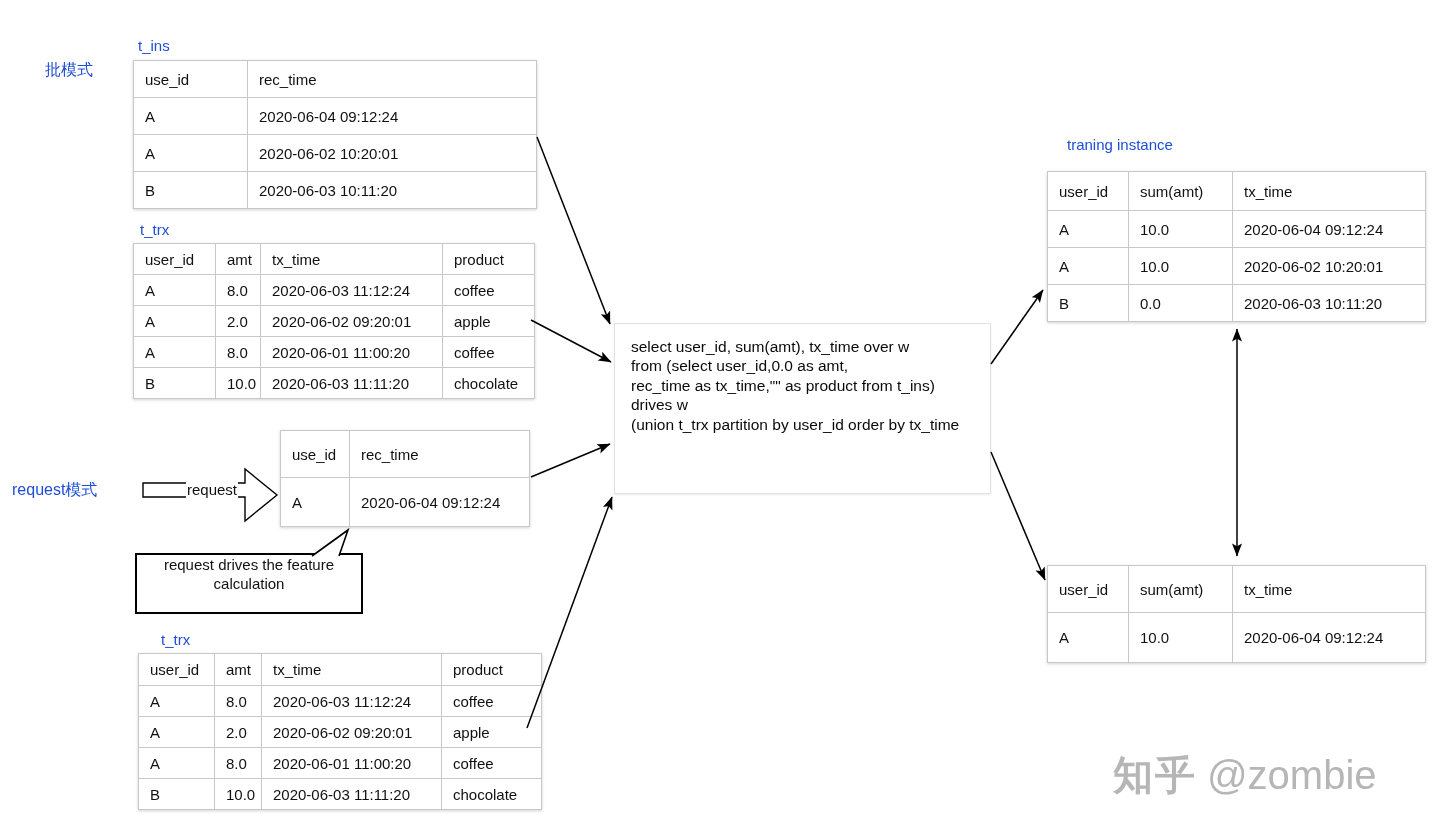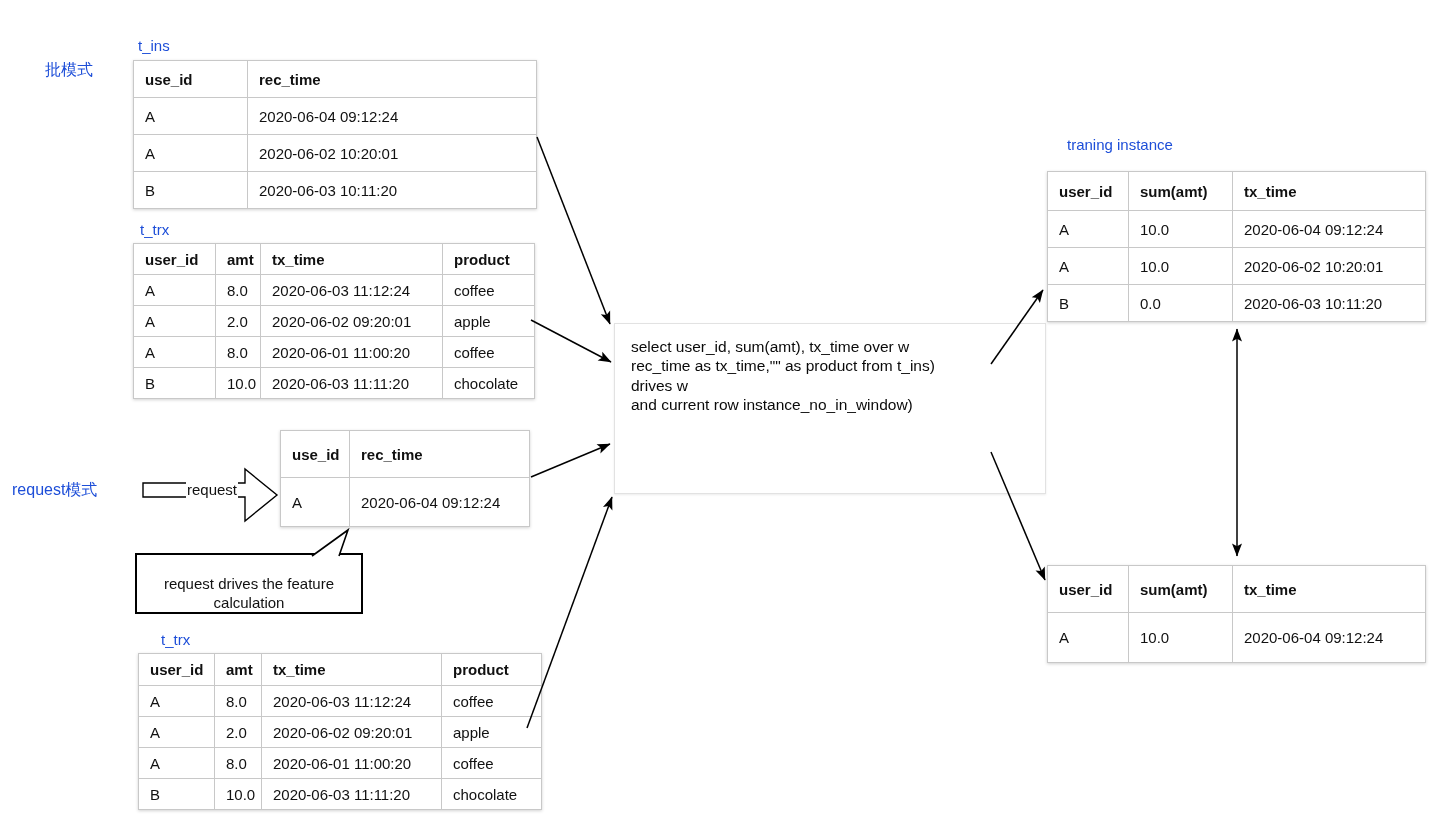--- a/index.html
+++ b/index.html
@@ -27,21 +27,21 @@
   table.dtable th, table.dtable td {
     border: 1px solid #c8c8c8;
     font-size: 15px;
     text-align: left;
     padding: 0 6px 0 11px;
     vertical-align: middle;
     white-space: nowrap;
     overflow: hidden;
     background: #fff;
   }
-  table.dtable th { font-weight: 700; border-radius: 7px; }
+  table.dtable th { font-weight: 400; border-radius: 7px; }
 
   
   #tbl-ins { left: 133px; top: 60px; width: 403px; }
   #tbl-ins th, #tbl-ins td { height: 37px; }
   #tbl-ins .c0 { width: 114px; } #tbl-ins .c1 { width: 289px; }
 
   
   #tbl-trx-top { left: 133px; top: 243px; width: 401px; }
   #tbl-trx-top th, #tbl-trx-top td { height: 31px; }
   #tbl-trx-top .c0 { width: 82px; } #tbl-trx-top .c1 { width: 45px; }
@@ -71,21 +71,21 @@
   #tbl-online { left: 1047px; top: 565px; width: 378px; }
   #tbl-online th { height: 47px; }
   #tbl-online td { height: 50px; }
   #tbl-online .c0 { width: 81px; } #tbl-online .c1 { width: 104px; }
   #tbl-online .c2 { width: 193px; }
 
   
   #sql-box {
     position: absolute;
     left: 614px; top: 323px;
-    width: 432px; height: 171px;
+    width: 377px; height: 171px;
     background: #fff;
     border: 1px solid #e2e2e2;
     box-shadow: 0 1px 2px rgba(0,0,0,0.08);
     padding: 13px 0 0 16px;
     z-index: 1;
   }
   #sql-box .sql-line {
     font-size: 15.5px;
     line-height: 19.4px;
     white-space: nowrap;
@@ -93,21 +93,21 @@
   }
 
   
   #callout {
     position: absolute;
     left: 135px; top: 553px;
     width: 228px; height: 61px;
     background: #fff;
     border: 2px solid #000;
     z-index: 2;
-    display: flex; align-items: flex-end; justify-content: center;
+    display: flex; align-items: flex-start; justify-content: center;
     text-align: center;
   }
   #callout .callout-text {
     font-size: 15px;
     line-height: 19px;
     width: 200px;
   }
 
   
   #arrows {
@@ -258,23 +258,24 @@
           <td class="c0">B</td>
           <td class="c1">10.0</td>
           <td class="c2">2020-06-03 11:11:20</td>
           <td class="c3">chocolate</td>
         </tr>
       </tbody>
     </table>
 
   <div id="sql-box">
       <div class="sql-line">select user_id, sum(amt), tx_time over w</div>
+      <div class="sql-line">from (select user_id,0.0 as amt,</div>
       <div class="sql-line">rec_time as tx_time,"" as product from t_ins)</div>
       <div class="sql-line">drives w</div>
-      <div class="sql-line">and current row instance_no_in_window)</div>
+      <div class="sql-line">(union t_trx partition by user_id order by tx_time</div>
     </div>
 
   <div class="lbl tbl-title" style="left:1067px; top:136px;text-align:right;">traning instance</div>
   <table id="tbl-train" class="dtable">
       <thead>
         <tr>
           <th class="c0">user_id</th>
           <th class="c1">sum(amt)</th>
           <th class="c2">tx_time</th>
         </tr>
@@ -311,20 +312,23 @@
           <td class="c0">A</td>
           <td class="c1">10.0</td>
           <td class="c2">2020-06-04 09:12:24</td>
         </tr>
       </tbody>
     </table>
 
 
   <div id="request-arrow-label">request</div>
 
+  <div id="watermark">
+    <span class="wm-brand">知乎</span><span class="wm-handle">@zombie</span>
+  </div>
 
   <svg id="arrows" viewBox="0 0 1440 834" xmlns="http://www.w3.org/2000/svg">
     <defs>
       <marker id="ah" markerUnits="userSpaceOnUse" markerWidth="15" markerHeight="12" refX="13.5" refY="6" orient="auto">
         <path d="M1,1 L14,6 L1,11 L3.8,6 Z" fill="#000"></path>
       </marker>
       <marker id="ahs" markerUnits="userSpaceOnUse" markerWidth="15" markerHeight="12" refX="13.5" refY="6" orient="auto-start-reverse">
         <path d="M1,1 L14,6 L1,11 L3.8,6 Z" fill="#000"></path>
       </marker>
     </defs>

